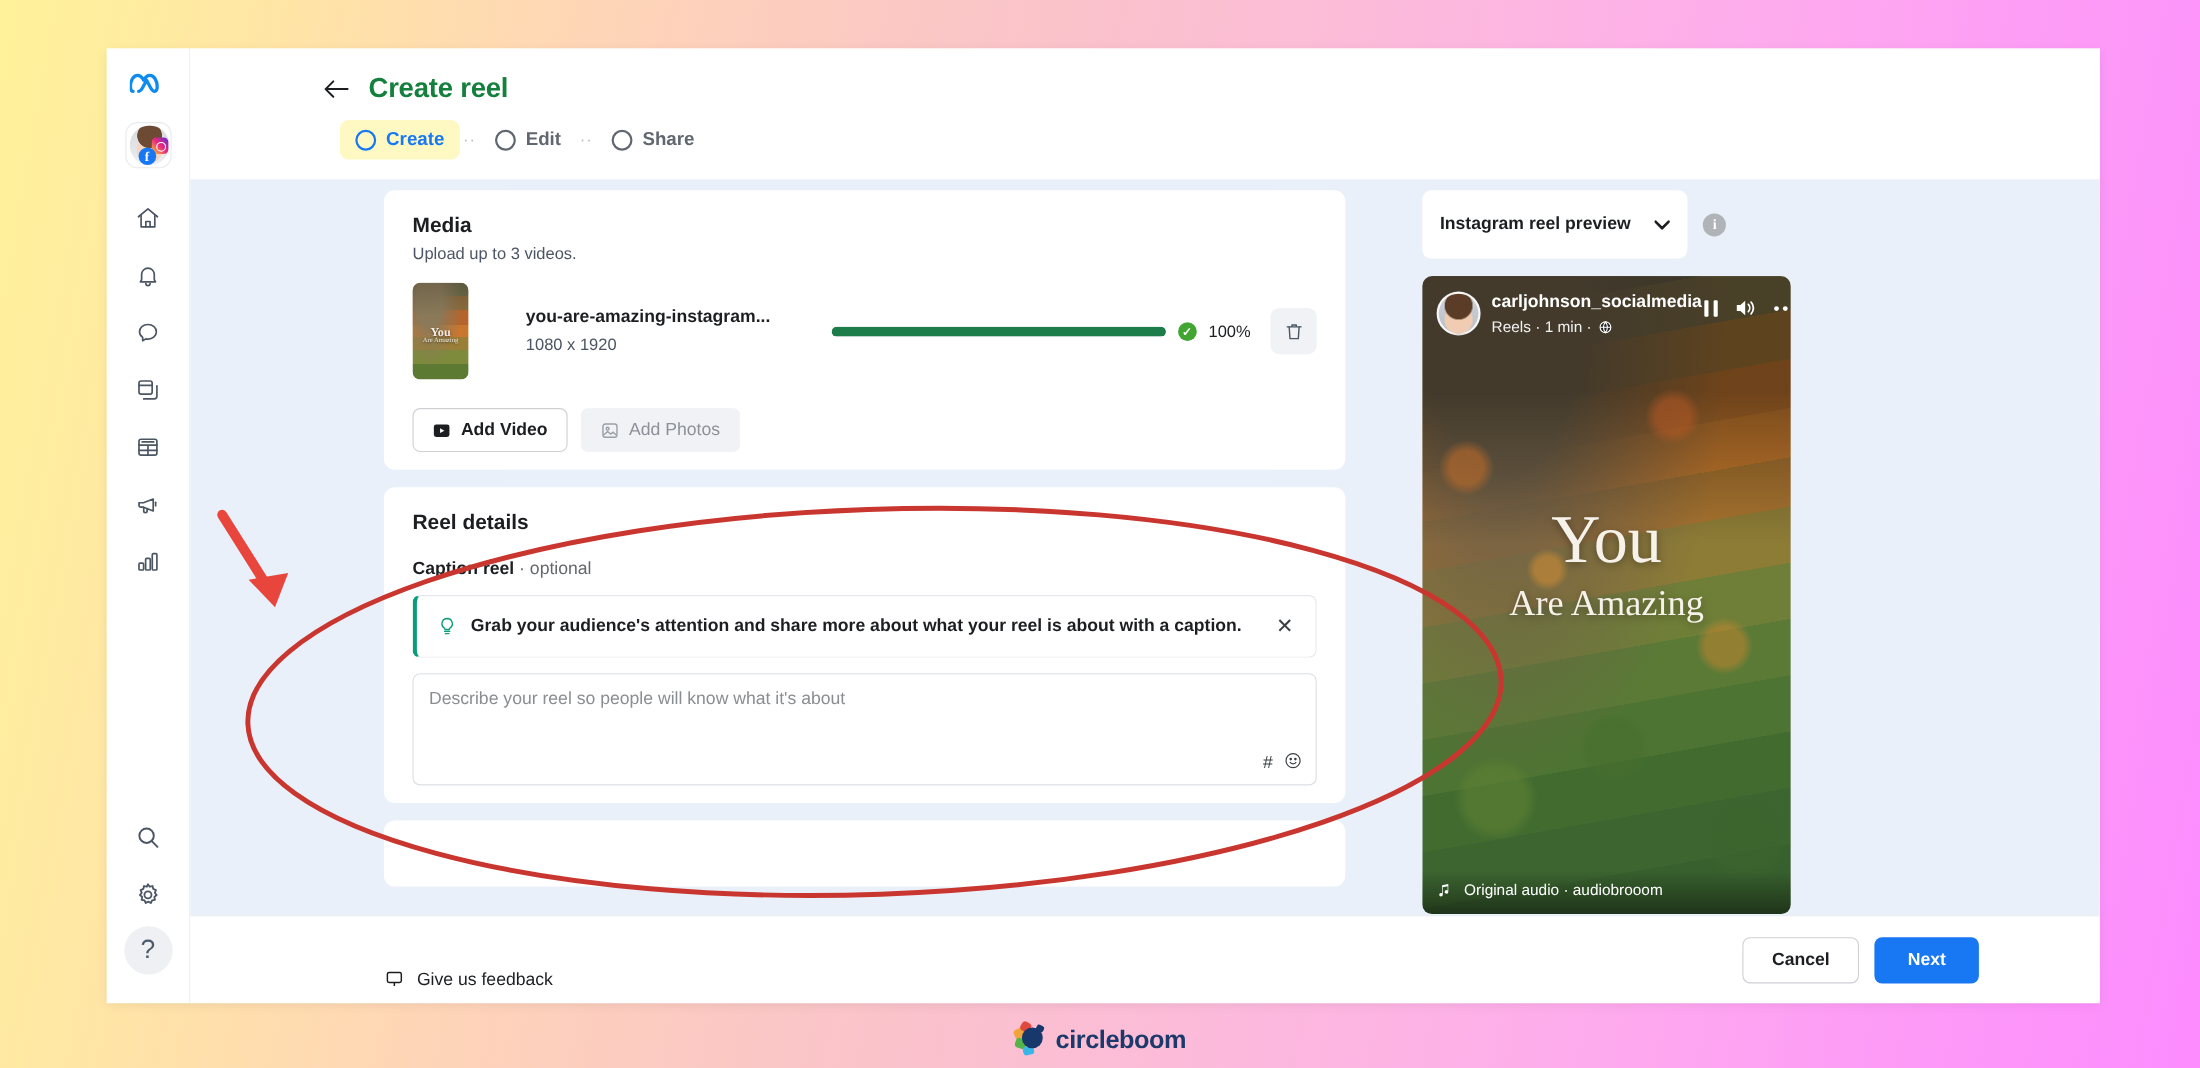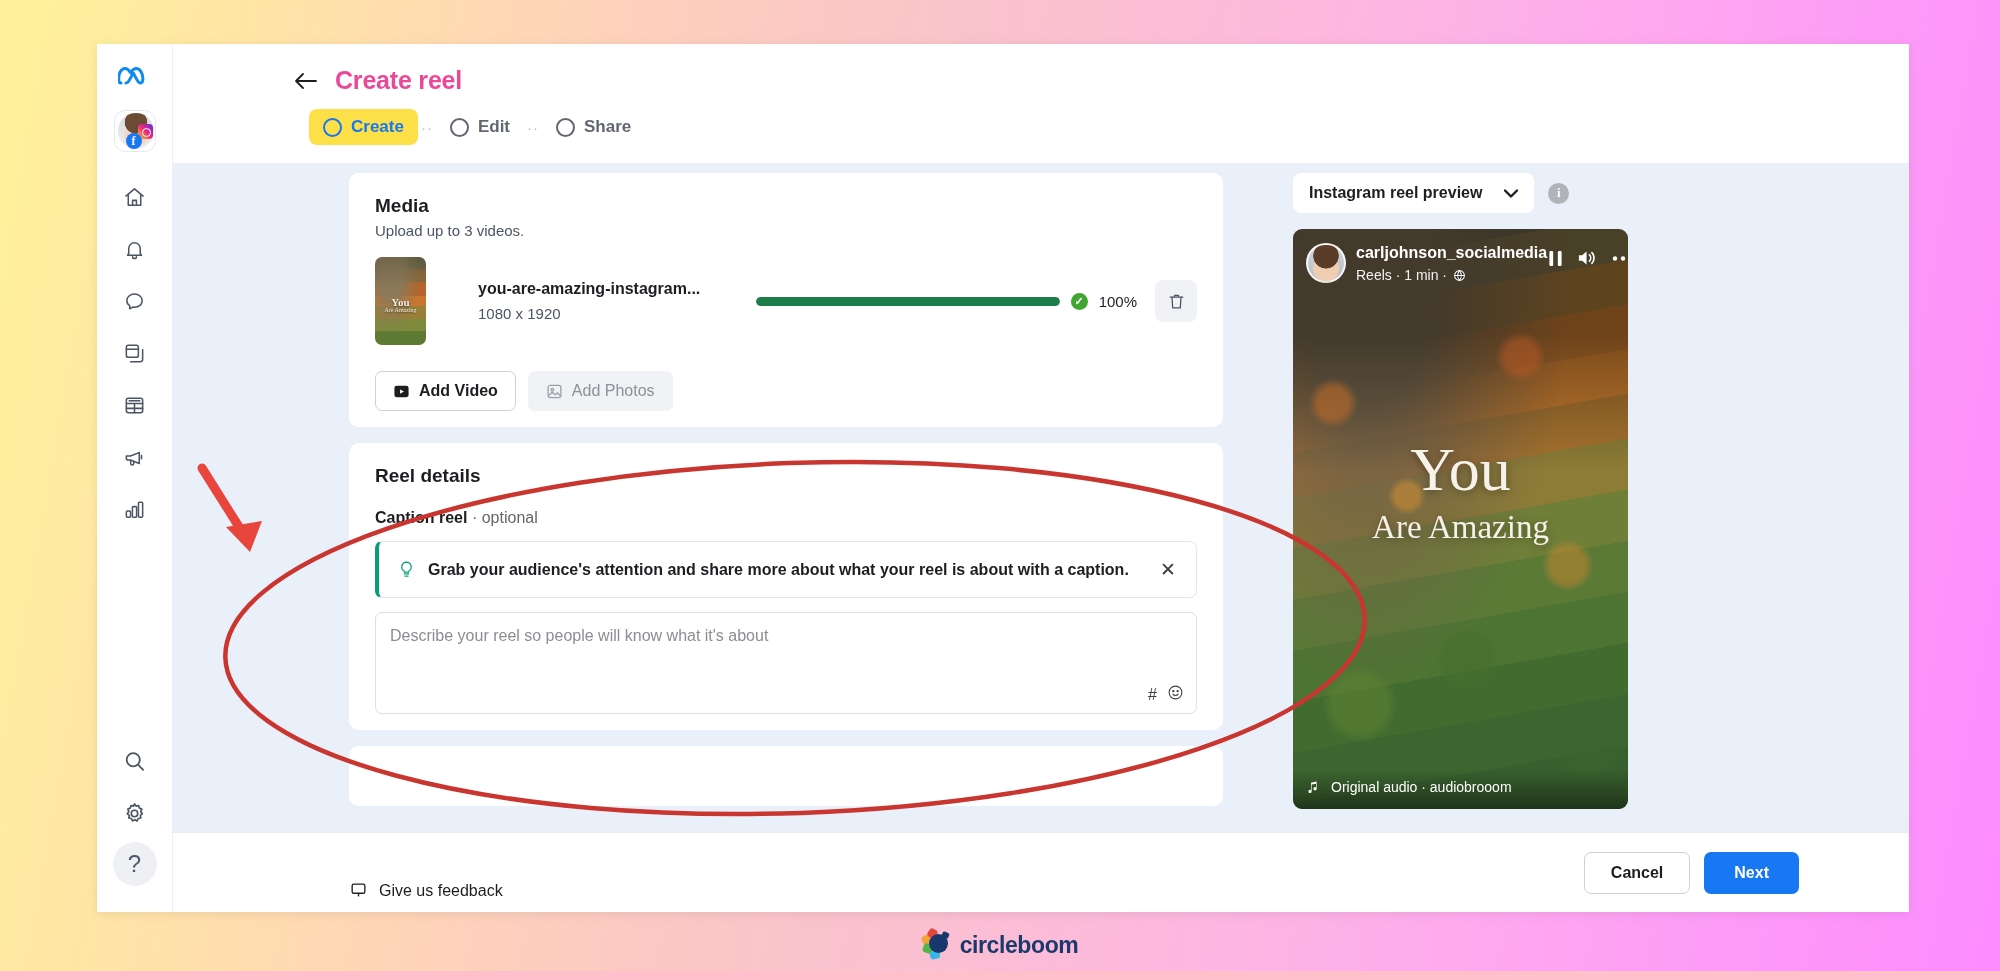--- a/index.html
+++ b/index.html
@@ -82,28 +82,28 @@
 
   .topbar {
     background: #fff; padding: 22px 0 0 0;
     flex: 0 0 auto;
   }
   .topbar-row { display: flex; align-items: center; gap: 16px; padding: 0 60px 0 120px; }
   .back-arrow {
     width: 26px; height: 26px; display:flex; align-items:center; justify-content:center;
     color:#1c1e21; cursor:pointer; font-size: 22px; line-height:1;
   }
-  .page-title { font-size: 25px; font-weight: 700; color: #ec4899; letter-spacing:-.2px; }
+  .page-title { font-size: 25px; font-weight: 700; color: #15803d; letter-spacing:-.2px; }
 
   .steps { display:flex; align-items:center; gap: 0; padding: 14px 0 18px 136px; }
   .step {
     display: flex; align-items: center; gap: 9px;
     padding: 8px 14px; border-radius: 8px; cursor: pointer;
   }
-  .step.active { background: #fde047; }
+  .step.active { background: #fef9c3; }
   .step-ring {
     width: 19px; height: 19px; border-radius: 50%;
     border: 2.4px solid #616770;
   }
   .step.active .step-ring { border-color: #1877f2; }
   .step-label { font-size: 17px; font-weight: 600; color: #616770; }
   .step.active .step-label { color: #1877f2; }
   .step-dots { color:#b9bdc3; font-size: 15px; padding: 0 3px; letter-spacing: 1px;}
 
   
@@ -185,21 +185,21 @@
     height: 102px; position:relative; background:#fff; cursor:text;
   }
   .textarea .ph { position:absolute; left: 14px; top: 14px; font-size: 16px; color:#8a8d91; }
   .ta-tools { position:absolute; right: 12px; bottom: 8px; display:flex; align-items:center; gap: 10px; color:#3c4043;}
   .ta-tools span { cursor: pointer; }
 
   
   .prev-head { display:flex; align-items:center; gap: 14px; }
   .prev-select {
     display:flex; align-items:center; gap: 22px;
-    background:#fff; border-radius: 8px; padding: 11px 16px;
+    background:#fff; border-radius: 8px; padding: 22px 16px;
     font-size: 16px; font-weight: 600; color:#1c1e21; cursor:pointer;
   }
   .info-dot {
     width: 21px; height: 21px; border-radius:50%; background:#b0b3b8; color:#fff;
     display:flex; align-items:center; justify-content:center;
     font: 700 13px "Liberation Serif", serif; cursor:pointer;
   }
   .phone {
     margin-top: 16px; width: 335px; height: 580px; border-radius: 9px;
     overflow:hidden; position:relative;

